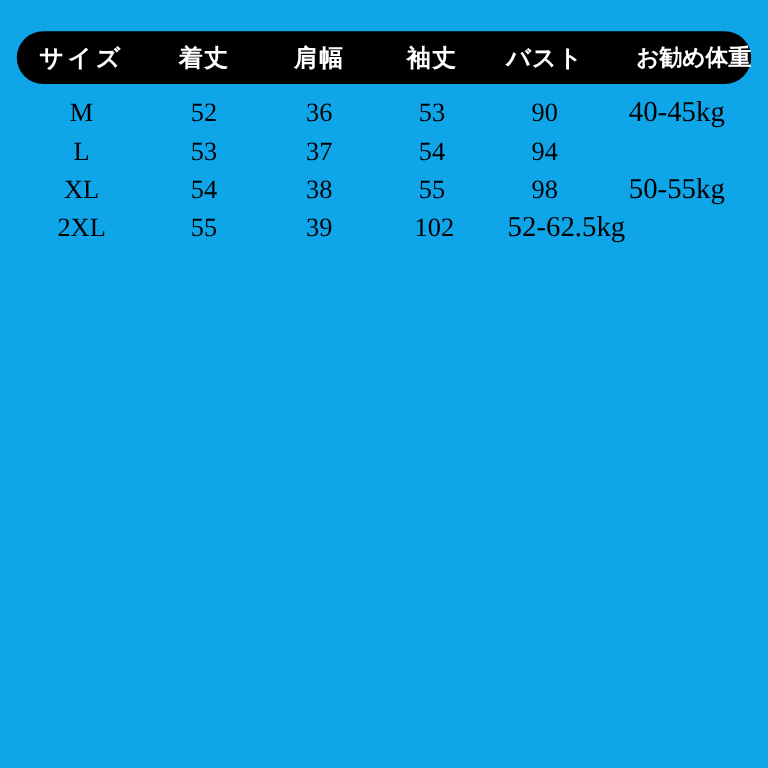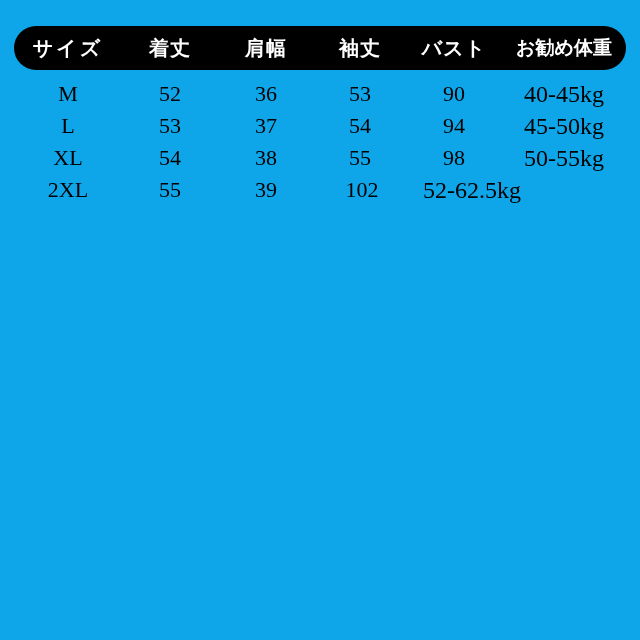--- a/index.html
+++ b/index.html
@@ -65,20 +65,21 @@
   .col-3 { width: 92px; }
   .col-4 { width: 96px; }
   .col-5 { width: 124px; }
 
   .data-cell.col-5 {
     font-size: 24px;
   }
   .header-cell.col-5 {
     font-size: 19px;
     letter-spacing: 0px;
+    text-align: right;
   }
   .header-cell.col-0 {
     letter-spacing: 3px;
   }
 </style>
 </head>
 <body>
 
 <div class="page">
   <div class="size-table">
@@ -102,21 +103,20 @@
         <div class="data-cell col-4">90</div>
         <div class="data-cell col-5">40-45kg</div>
       </div>
 
       <div class="data-row">
         <div class="data-cell col-0">L</div>
         <div class="data-cell col-1">53</div>
         <div class="data-cell col-2">37</div>
         <div class="data-cell col-3">54</div>
         <div class="data-cell col-4">94</div>
-        <div class="data-cell col-5">45-50kg</div>
       </div>
 
       <div class="data-row">
         <div class="data-cell col-0">XL</div>
         <div class="data-cell col-1">54</div>
         <div class="data-cell col-2">38</div>
         <div class="data-cell col-3">55</div>
         <div class="data-cell col-4">98</div>
         <div class="data-cell col-5">50-55kg</div>
       </div>

